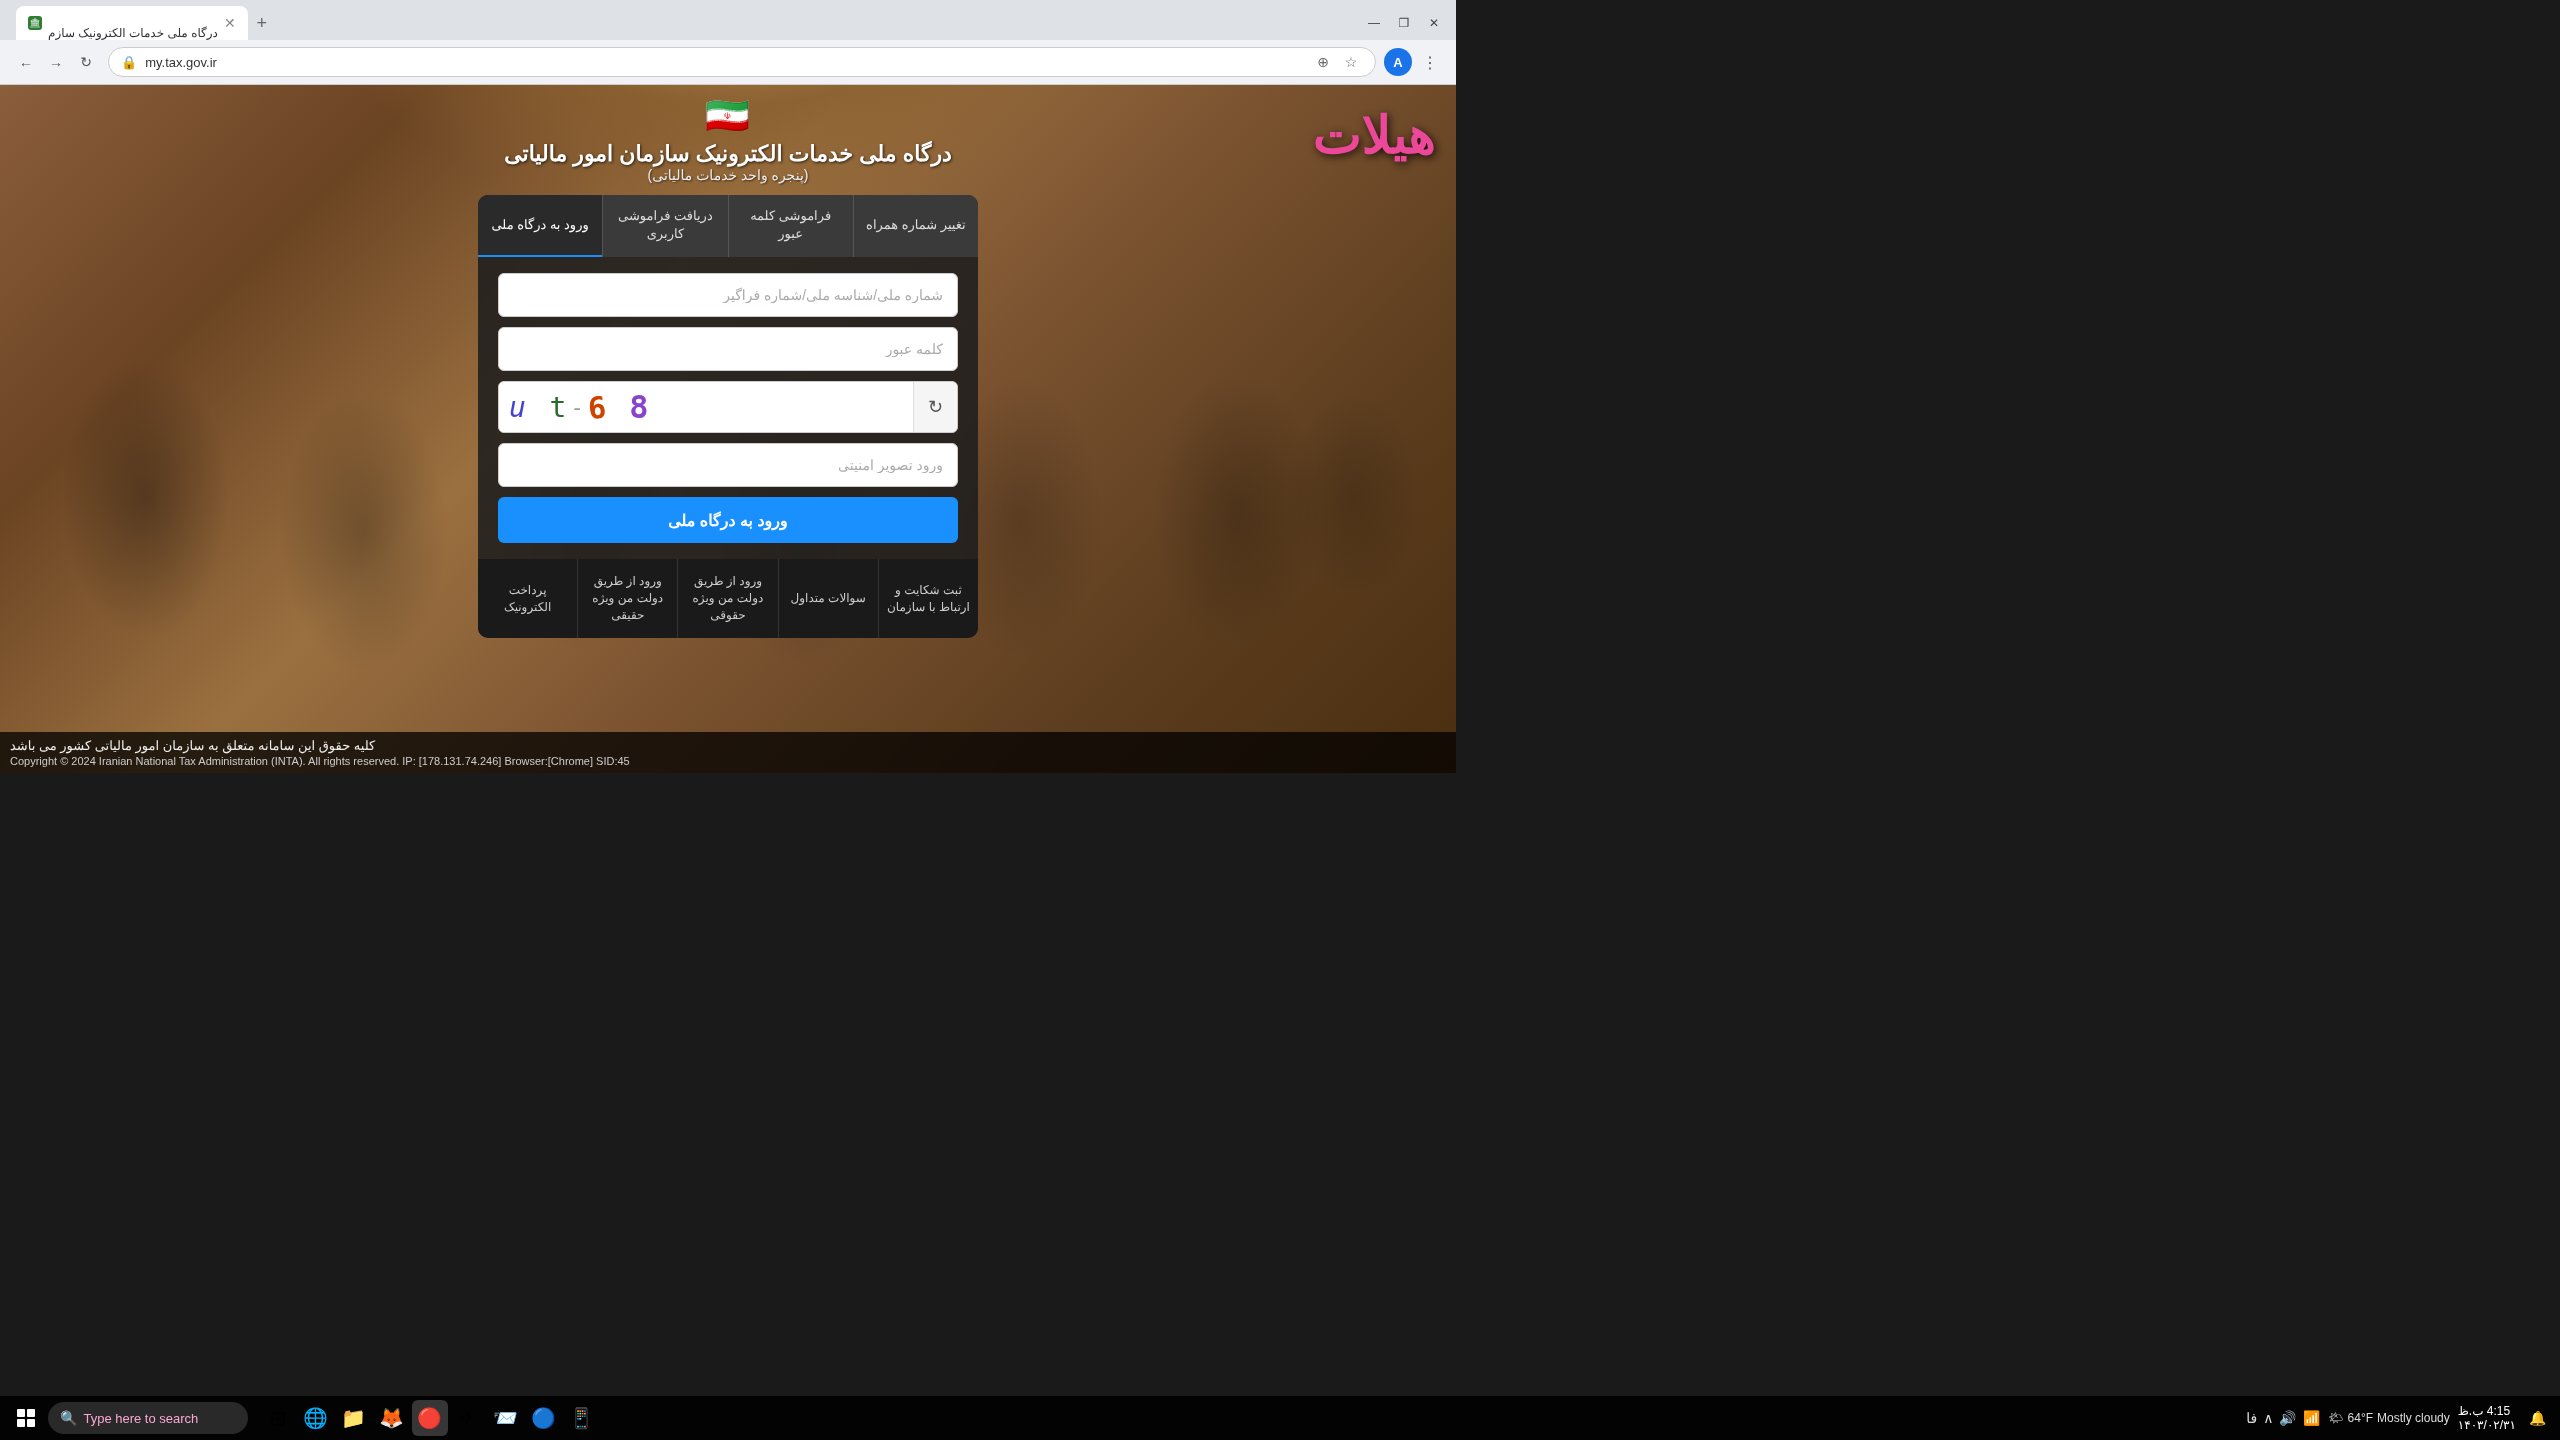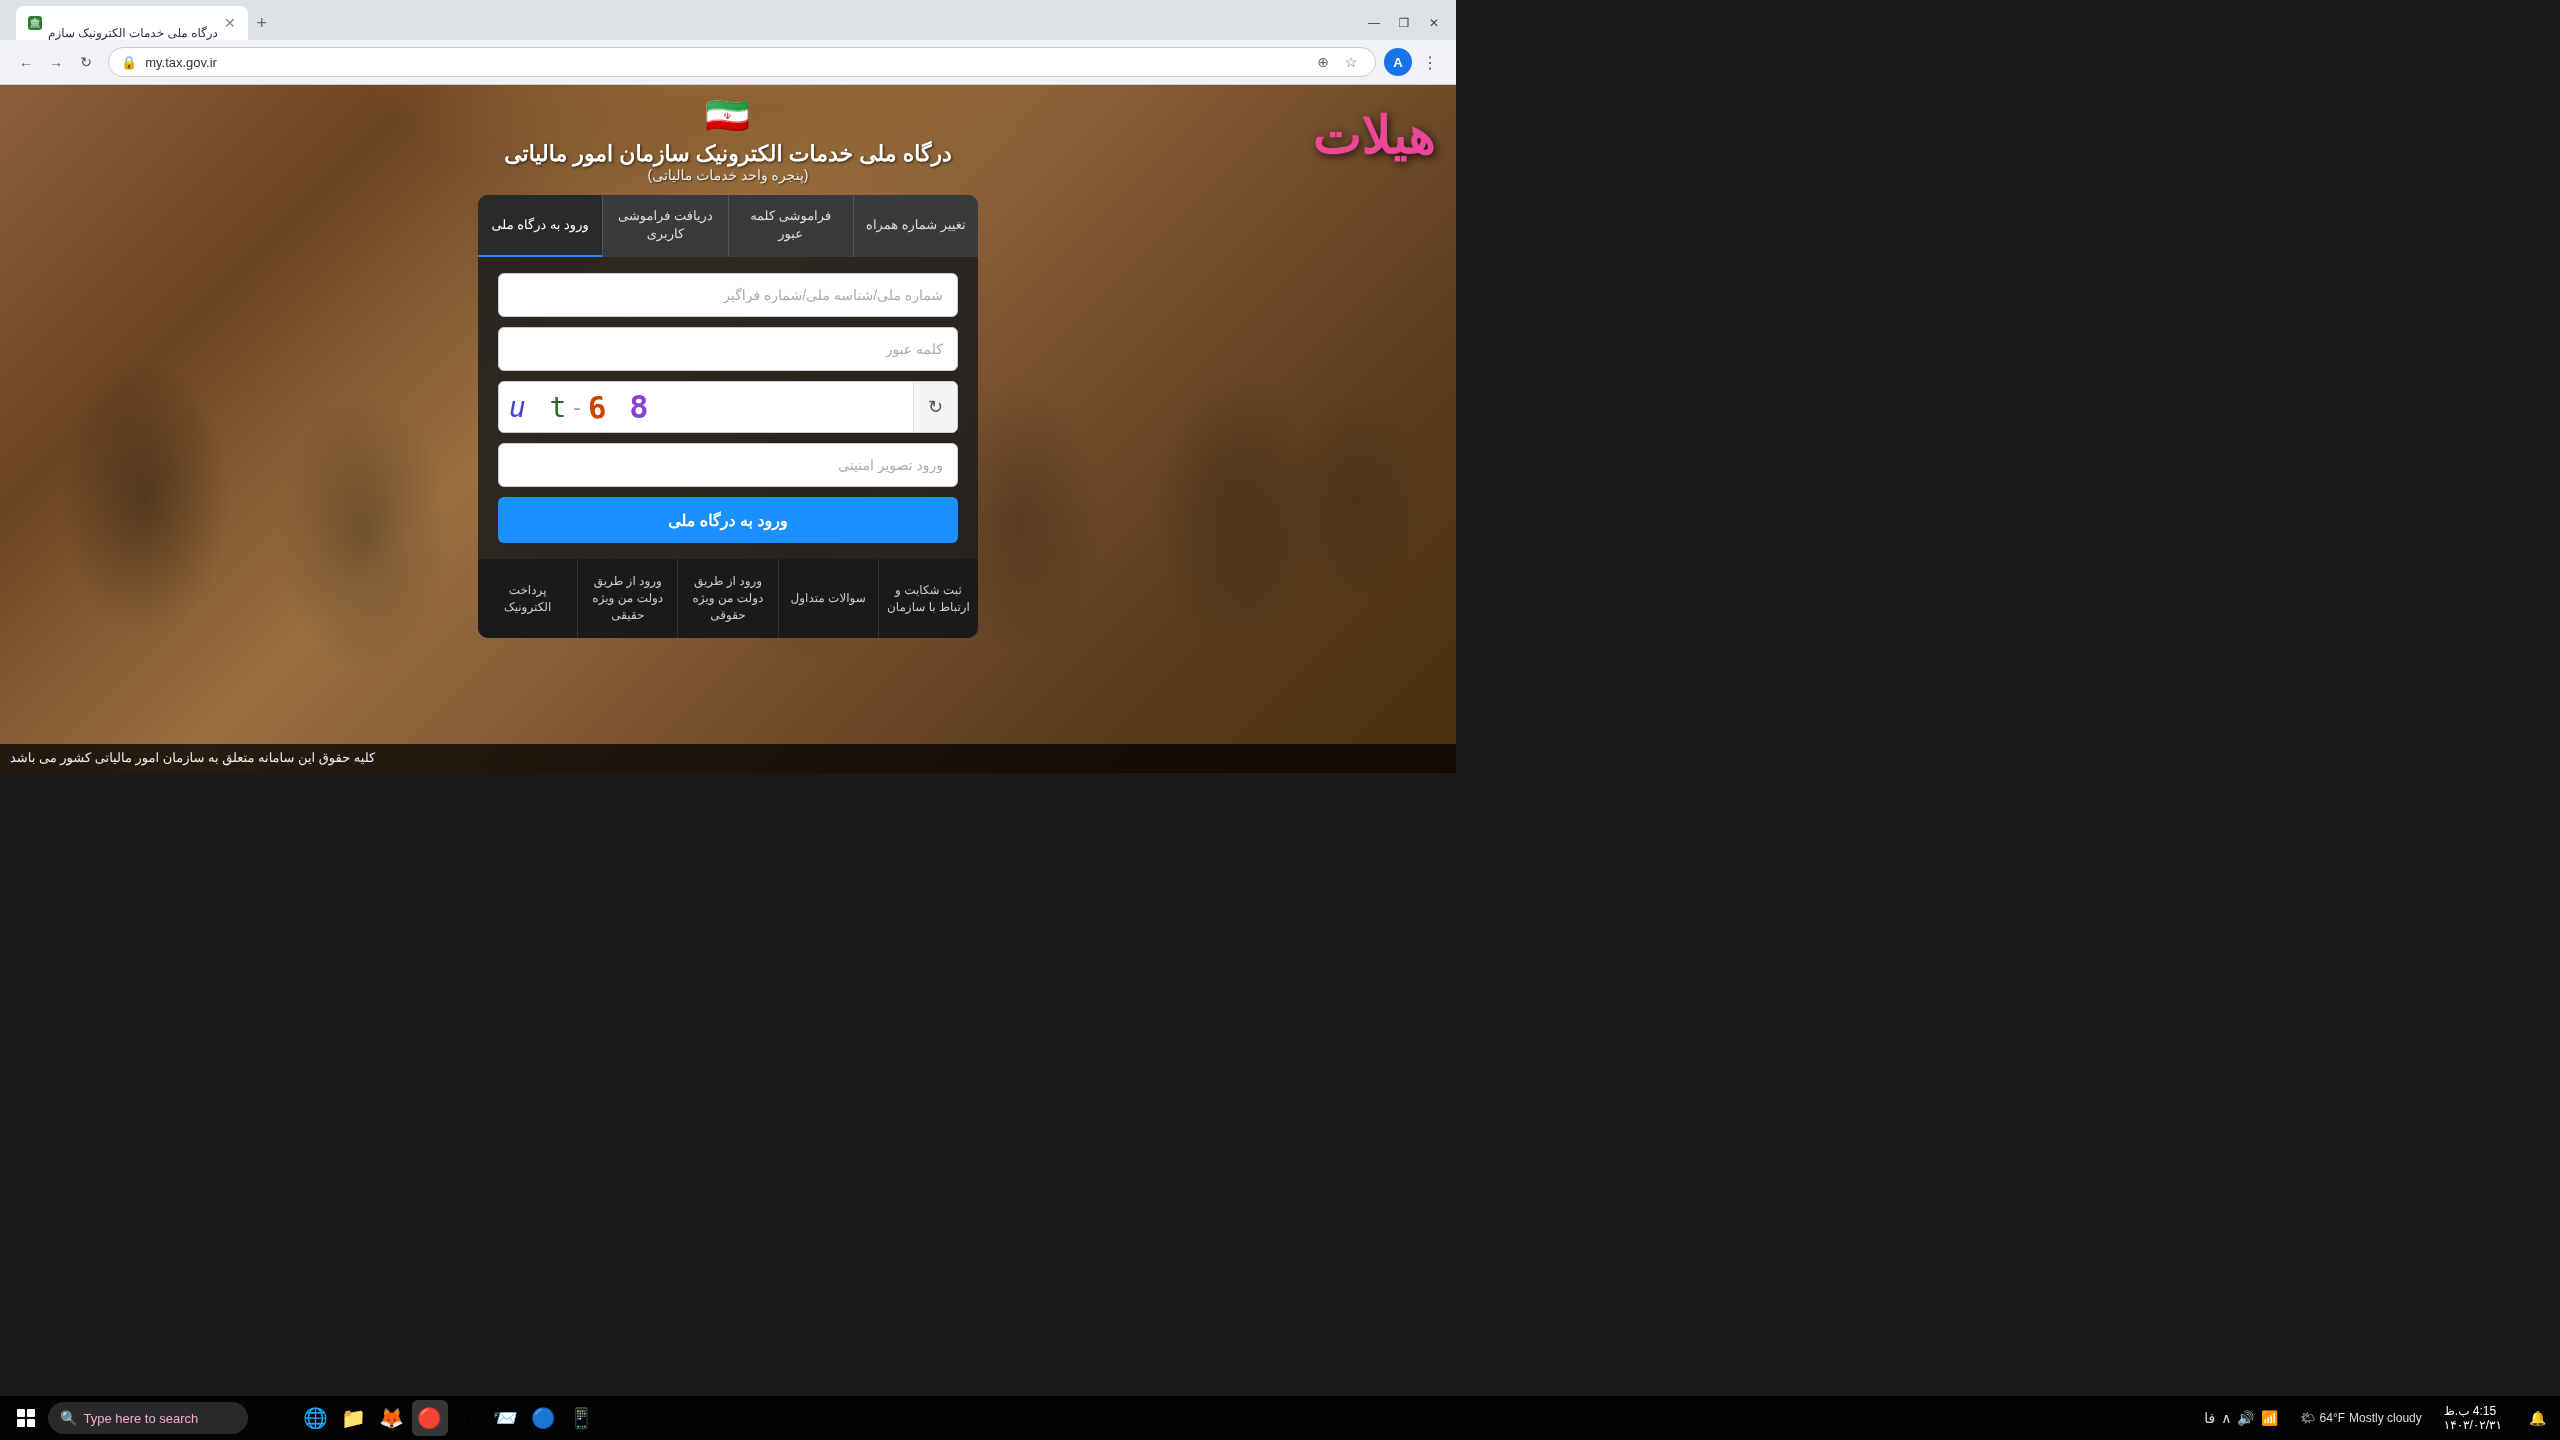--- a/index.html
+++ b/index.html
@@ -407,21 +407,21 @@
       display: flex; align-items: center; justify-content: center;
       cursor: pointer;
       font-size: 20px;
       border: none;
       background: none;
     }
     .taskbar-right {
       margin-left: auto;
       display: flex;
       align-items: center;
-      gap: 22px;
+      gap: 8px;
       color: #fff;
       font-size: 12px;
     }
     .taskbar-time {
       text-align: left;
       direction: rtl;
     }
     .weather-info { display: flex; align-items: center; gap: 4px; color: #ddd; font-size: 12px; }
     .sys-icons { display: flex; align-items: center; gap: 6px; font-size: 14px; color: #ddd; }
 
@@ -534,20 +534,21 @@
         <button class="bottom-link">سوالات متداول</button>
         <button class="bottom-link">ورود از طریق دولت من ویژه حقوقی</button>
         <button class="bottom-link">ورود از طریق دولت من ویژه حقیقی</button>
         <button class="bottom-link">پرداخت الکترونیک</button>
       </div>
     </div>
   </div>
 
   <div class="page-footer">
     <div class="footer-line1">کلیه حقوق این سامانه متعلق به سازمان امور مالیاتی کشور می باشد</div>
+    <div class="footer-line2">Copyright © 2024 Iranian National Tax Administration (INTA). All rights reserved. IP: [178.131.74.246] Browser:[Chrome] SID:45</div>
   </div>
 </div>
 
 <div class="taskbar">
   <button class="start-btn">
     <div class="start-icon">
       <div class="start-icon-sq"></div>
       <div class="start-icon-sq"></div>
       <div class="start-icon-sq"></div>
       <div class="start-icon-sq"></div>

